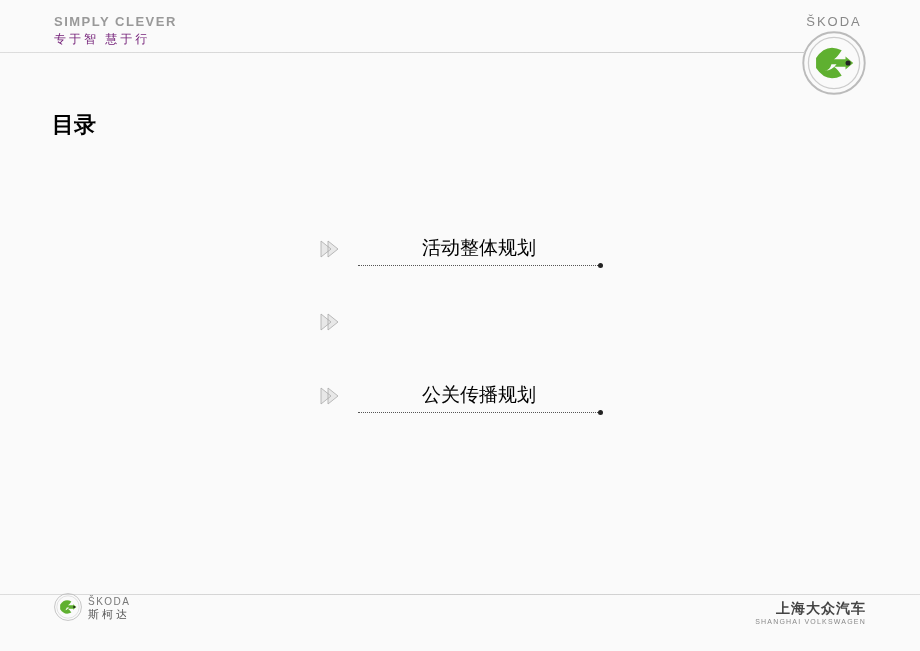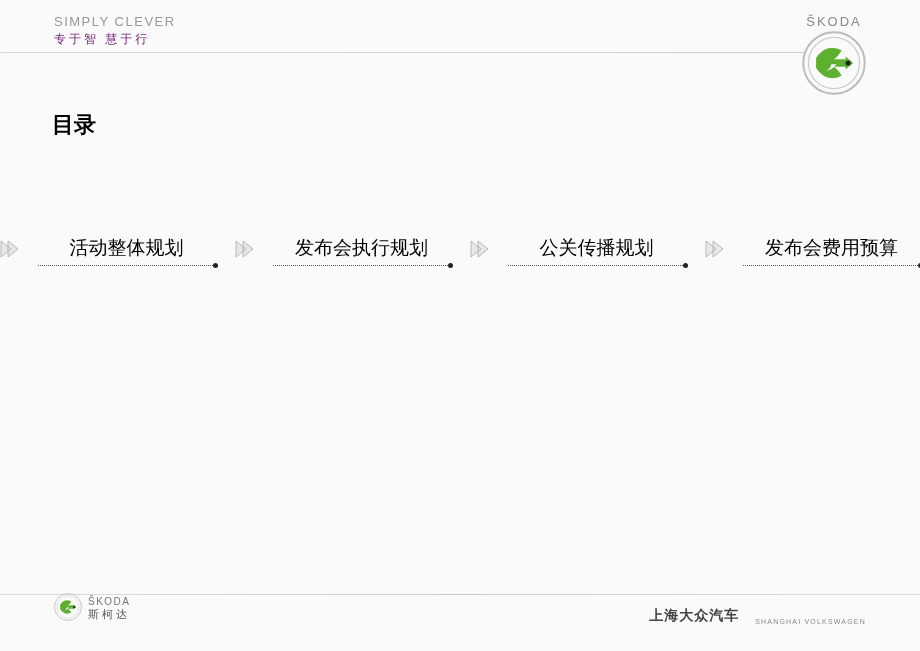--- a/index.html
+++ b/index.html
@@ -24,21 +24,21 @@
     }
     .tagline-block {
       display: flex;
       flex-direction: column;
       gap: 2px;
     }
     .tagline-en {
       font-size: 13px;
       letter-spacing: 1.5px;
       color: #999;
-      font-weight: 400;
+      font-weight: 700;
     }
     .tagline-cn {
       font-size: 12px;
       letter-spacing: 3px;
       color: #701a75;
       font-weight: 500;
     }
     .brand-top {
       display: flex;
       flex-direction: column;
@@ -64,23 +64,23 @@
       background: linear-gradient(to right, #ddd, #ccc);
     }
     .page-title {
       font-size: 22px;
       font-weight: bold;
       color: #000;
       margin: 15px 0 0 52px;
     }
     .toc {
       display: flex;
-      flex-direction: row;
-      align-items: center;
-      gap: 20px;
+      flex-direction: column;
+      align-items: center;
+      gap: 47px;
       margin-top: 95px;
     }
     .toc-item {
       display: flex;
       align-items: center;
       gap: 16px;
       width: 280px;
     }
     .chevron svg {
       width: 22px;
@@ -142,23 +142,23 @@
       color: #777;
     }
     .footer-brand-cn {
       font-size: 11px;
       letter-spacing: 3px;
       color: #555;
       font-weight: 500;
     }
     .footer-right {
       display: flex;
-      flex-direction: row;
+      flex-direction: column;
       align-items: flex-end;
-      gap: 16px;
+      gap: 0;
     }
     .footer-right-cn {
       font-size: 14px;
       letter-spacing: 1px;
       color: #444;
       font-weight: 600;
     }
     .footer-right-en {
       font-size: 7px;
       letter-spacing: 1.2px;
@@ -203,44 +203,29 @@
       <span>活动整体规划</span>
       <span class="toc-dot"></span>
     </div>
   </div>
   <div class="toc-item">
     <span class="chevron">
       <svg viewBox="0 0 22 18">
           <path d="M1 1 L11 9 L1 17 Z M8 1 L18 9 L8 17 Z" fill="#e8e8e8" stroke="#aaa" stroke-width="0.8"></path>
         </svg>
     </span>
-    <div class="toc-text-wrap">
-      <span>发布会执行规划</span>
-      <span class="toc-dot"></span>
-    </div>
   </div>
   <div class="toc-item">
     <span class="chevron">
       <svg viewBox="0 0 22 18">
           <path d="M1 1 L11 9 L1 17 Z M8 1 L18 9 L8 17 Z" fill="#e8e8e8" stroke="#aaa" stroke-width="0.8"></path>
         </svg>
     </span>
     <div class="toc-text-wrap">
       <span>公关传播规划</span>
-      <span class="toc-dot"></span>
-    </div>
-  </div>
-  <div class="toc-item">
-    <span class="chevron">
-      <svg viewBox="0 0 22 18">
-          <path d="M1 1 L11 9 L1 17 Z M8 1 L18 9 L8 17 Z" fill="#e8e8e8" stroke="#aaa" stroke-width="0.8"></path>
-        </svg>
-    </span>
-    <div class="toc-text-wrap">
-      <span>发布会费用预算</span>
       <span class="toc-dot"></span>
     </div>
   </div>
 </div>
 
 <div class="divider-bottom"></div>
 
 <div class="footer">
   <div class="footer-left">
     <div class="logo-small">

